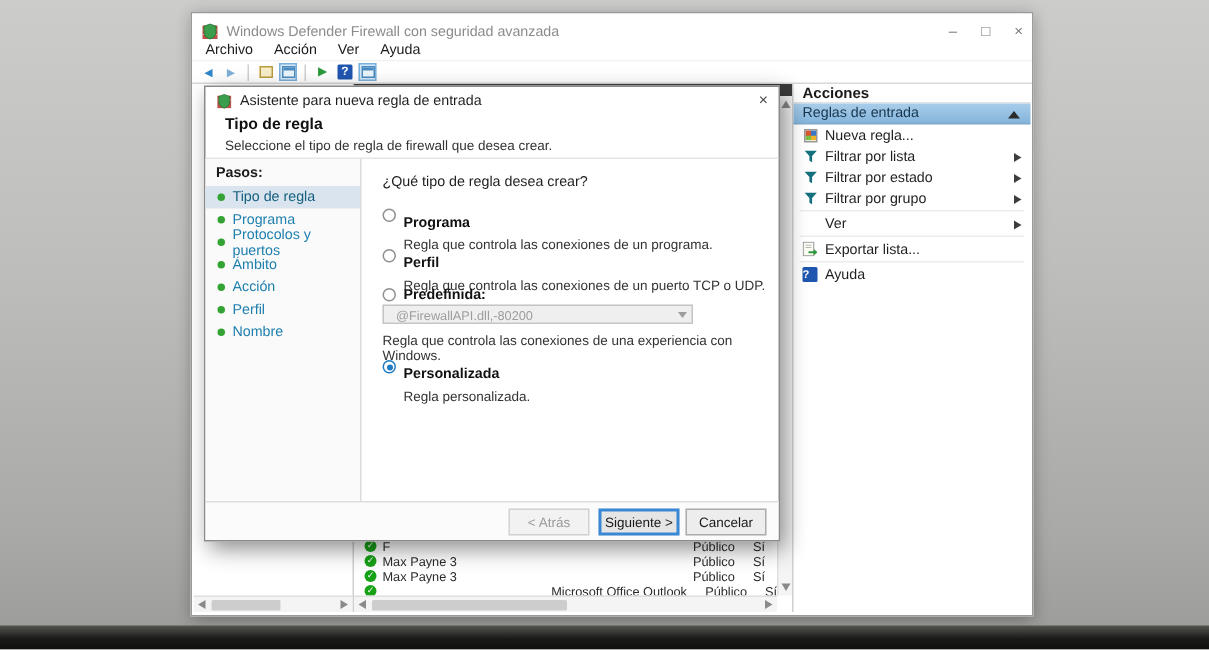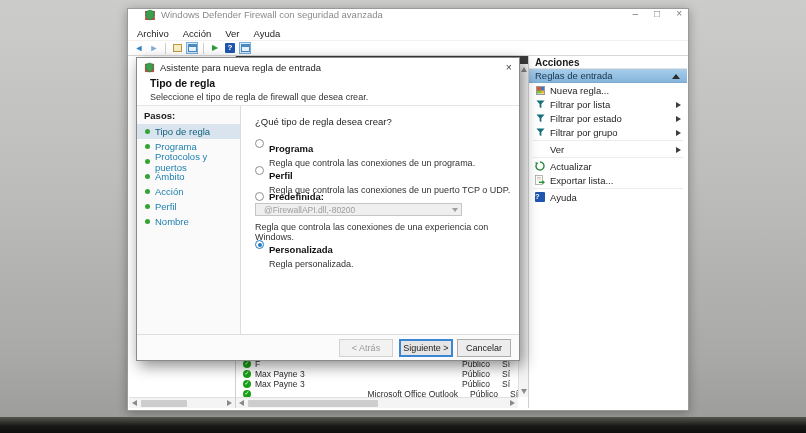--- a/index.html
+++ b/index.html
@@ -6,21 +6,21 @@
   html,body { width:806px; height:433px; overflow:hidden; }
   body { font-family:"Liberation Sans", sans-serif; }
   .scene { position:relative; width:806px; height:433px;
            background:linear-gradient(180deg,#cccccb 0%,#bebebc 40%,#a9a9a7 82%,#9a9a98 100%); }
   .bottom-band { position:absolute; left:0; right:0; bottom:0; height:16px;
                  background:linear-gradient(180deg,#55554f 0%,#1a1a18 55%,#0e0e0c 100%); }
 
   
   .window { position:absolute; left:127px; top:8px; width:562px; height:403px;
             background:#fff; border:1px solid #9a9a9a; box-shadow:0 2px 10px rgba(0,0,0,.3); }
-  .titlebar { height:18px; display:flex; align-items:flex-start; padding:0 6px; background:#fff;margin-left:10px; }
+  .titlebar { height:18px; display:flex; align-items:flex-end; padding:0 6px; background:#fff; }
   .title-text { font-size:9.5px; color:#8b8b8b; margin-left:5px; white-space:nowrap; }
   .win-controls { margin-left:auto; display:flex; gap:16px; color:#7a7a7a; font-size:10px; line-height:10px; }
   .win-controls span { cursor:default; }
   .menubar { height:14px; display:flex; align-items:center; gap:14px; padding-left:9px;
              font-size:9.5px; color:#1c1c1c; border-bottom:1px solid #f1f1f1; background:#fff; }
   .toolbar { height:15px; display:flex; align-items:center; gap:3px; padding-left:5px;
              border-bottom:1px solid #d8d8d8; background:#fff; }
   .tb-ic { width:12px; height:12px; display:flex; align-items:center; justify-content:center;
            font-size:8.5px; line-height:12px; }
   .tb-sep { width:1px; height:11px; background:#d0d0d0; margin:0 2px; }
@@ -281,29 +281,20 @@
         <div class="act-sep"></div>
         <div class="act-item">
           <span class="ai-icon"></span>
           <span>Ver</span>
           <span class="submenu-tri"></span>
         </div>
         <div class="act-sep"></div>
         <div class="act-item">
           <span class="ai-icon">
             <svg width="10" height="10" viewBox="0 0 10 10">
-              <path d="M5 1 A4 4 0 1 1 1.2 3.8" fill="none" stroke="#2f8a3e" stroke-width="1.4"></path>
-              <path d="M0.2 1.2 L3.4 1.8 L1.4 4.6 Z" fill="#2f8a3e"></path>
-            </svg>
-          </span>
-          <span>Actualizar</span>
-        </div>
-        <div class="act-item">
-          <span class="ai-icon">
-            <svg width="10" height="10" viewBox="0 0 10 10">
               <rect x="0.5" y="0.5" width="7" height="9" fill="#fdfdf4" stroke="#9a9a9a" stroke-width="0.7"></rect>
               <line x1="2" y1="2.5" x2="6" y2="2.5" stroke="#b8b8b8" stroke-width="0.7"></line>
               <line x1="2" y1="4" x2="6" y2="4" stroke="#b8b8b8" stroke-width="0.7"></line>
               <path d="M4 6.5 H7.5 V5 L10 7.2 L7.5 9.4 V7.9 H4 Z" fill="#2c9a3c"></path>
             </svg>
           </span>
           <span>Exportar lista...</span>
         </div>
         <div class="act-sep"></div>
         <div class="act-item">

